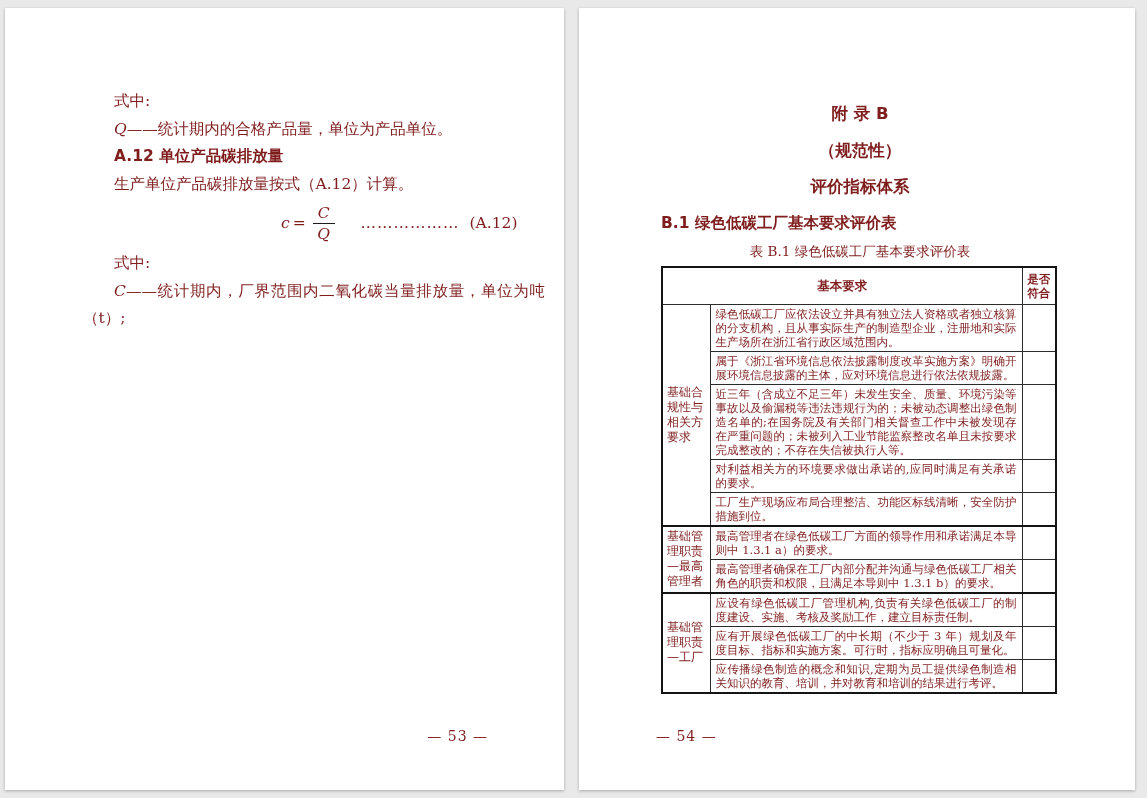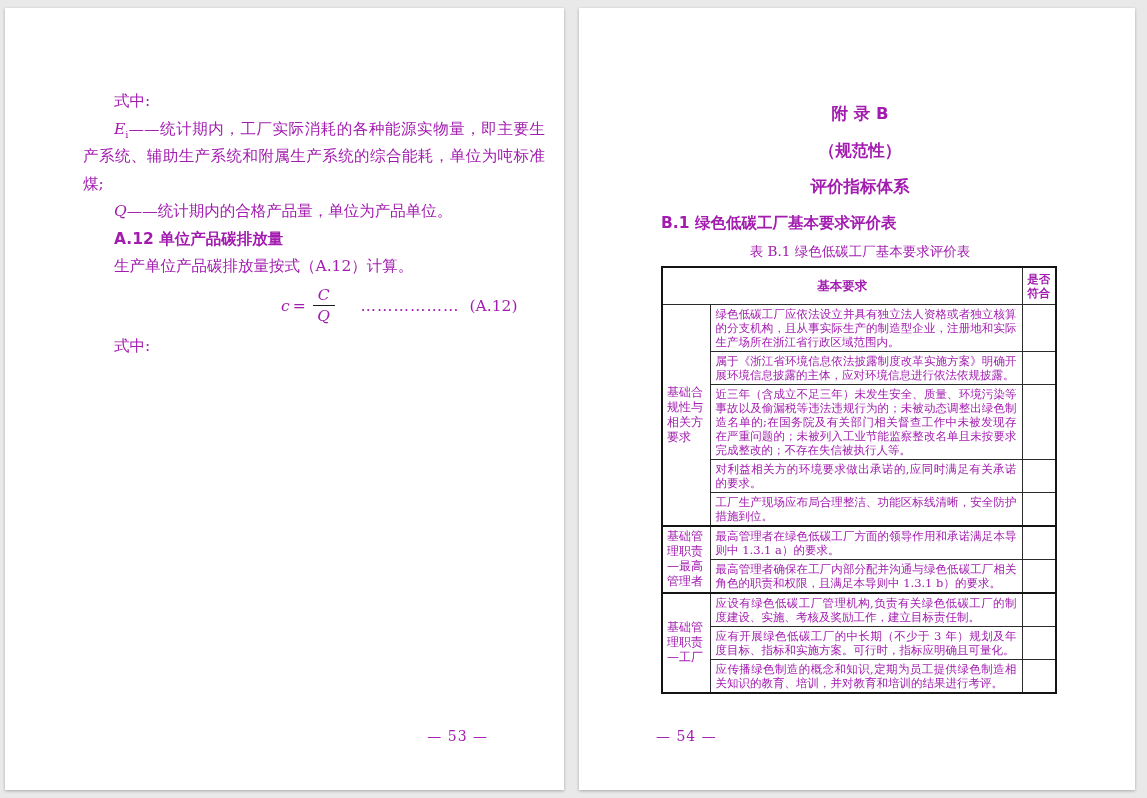--- a/index.html
+++ b/index.html
@@ -1,21 +1,21 @@
 <!DOCTYPE html>
 <html><head>
 <meta charset="utf-8">
 <style>
   html,body{margin:0;padding:0;}
   .canvas{
     position:relative;
     width:1147px;height:798px;
     background:#e9e9e9;
     font-family:"DejaVu Serif","Liberation Serif",serif;
-    color:#a21caf;
+    color:#7f1d1d;
     overflow:hidden;
   }
   .page{
     position:absolute;top:8px;height:782px;background:#ffffff;
     box-shadow:0 1px 3px rgba(0,0,0,0.28);
   }
   .page.left{left:5px;width:559px;}
   .page.right{left:579px;width:556px;}
   .page.left .content{padding:80px 19px 0 78px;}
   .page.right .content{padding:84px 76px 0 82px;}
@@ -88,21 +88,20 @@
 <body>
 
 <div class="canvas">
 
   <section class="page left">
     <div class="content">
 
       <p class="body ind">式中:</p>
 
 
-      <p class="body ind"><span class="sym"><i>E</i><sub>i</sub></span><span>——统计期内，工厂实际消耗的各种能源实物量，即主要生产系统、辅助生产系统和附属生产系统的综合能耗，单位为吨标准煤;</span></p>
 
       <p class="body ind"><span class="sym"><i>Q</i></span><span>——统计期内的合格产品量，单位为产品单位。</span></p>
 
       <h3 class="sec-heading">A.12 单位产品碳排放量</h3>
 
       <p class="body ind">生产单位产品碳排放量按式（A.12）计算。</p>
 
       <div class="formula">
         <i>c</i>
         <span style="margin-left:3px;">=</span>
@@ -110,20 +109,21 @@
           <span class="num"><i>C</i></span>
           <span class="den"><i>Q</i></span>
         </span>
         <span class="dots">………………</span>
         <span class="ftag">(A.12)</span>
       </div>
 
       <p class="body ind">式中:</p>
 
 
+      <p class="body ind"><span class="sym"><i>C</i></span><span>——统计期内，厂界范围内二氧化碳当量排放量，单位为吨（t）;</span></p>
 
 
     </div>
     <div class="pageno">— 53 —</div>
   </section>
 
   <section class="page right">
     <div class="content">
 
       <p class="title-line">附 录 B</p>

